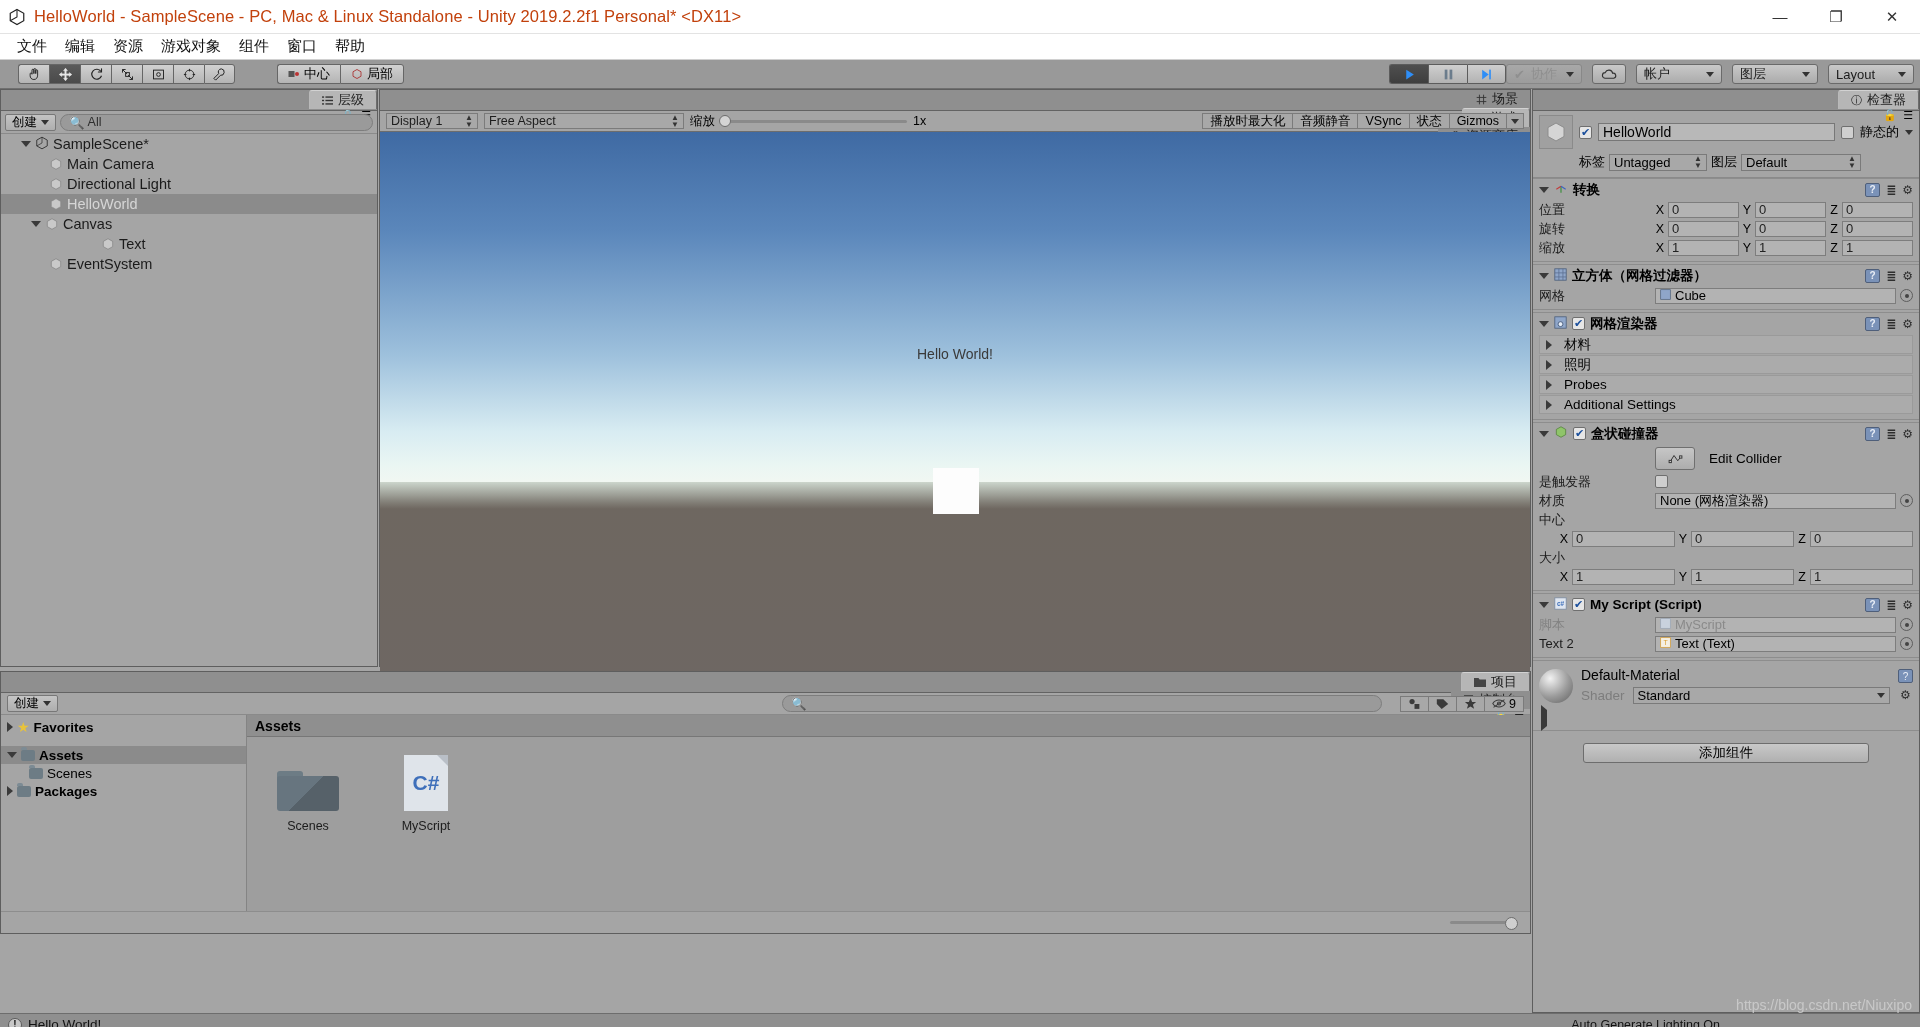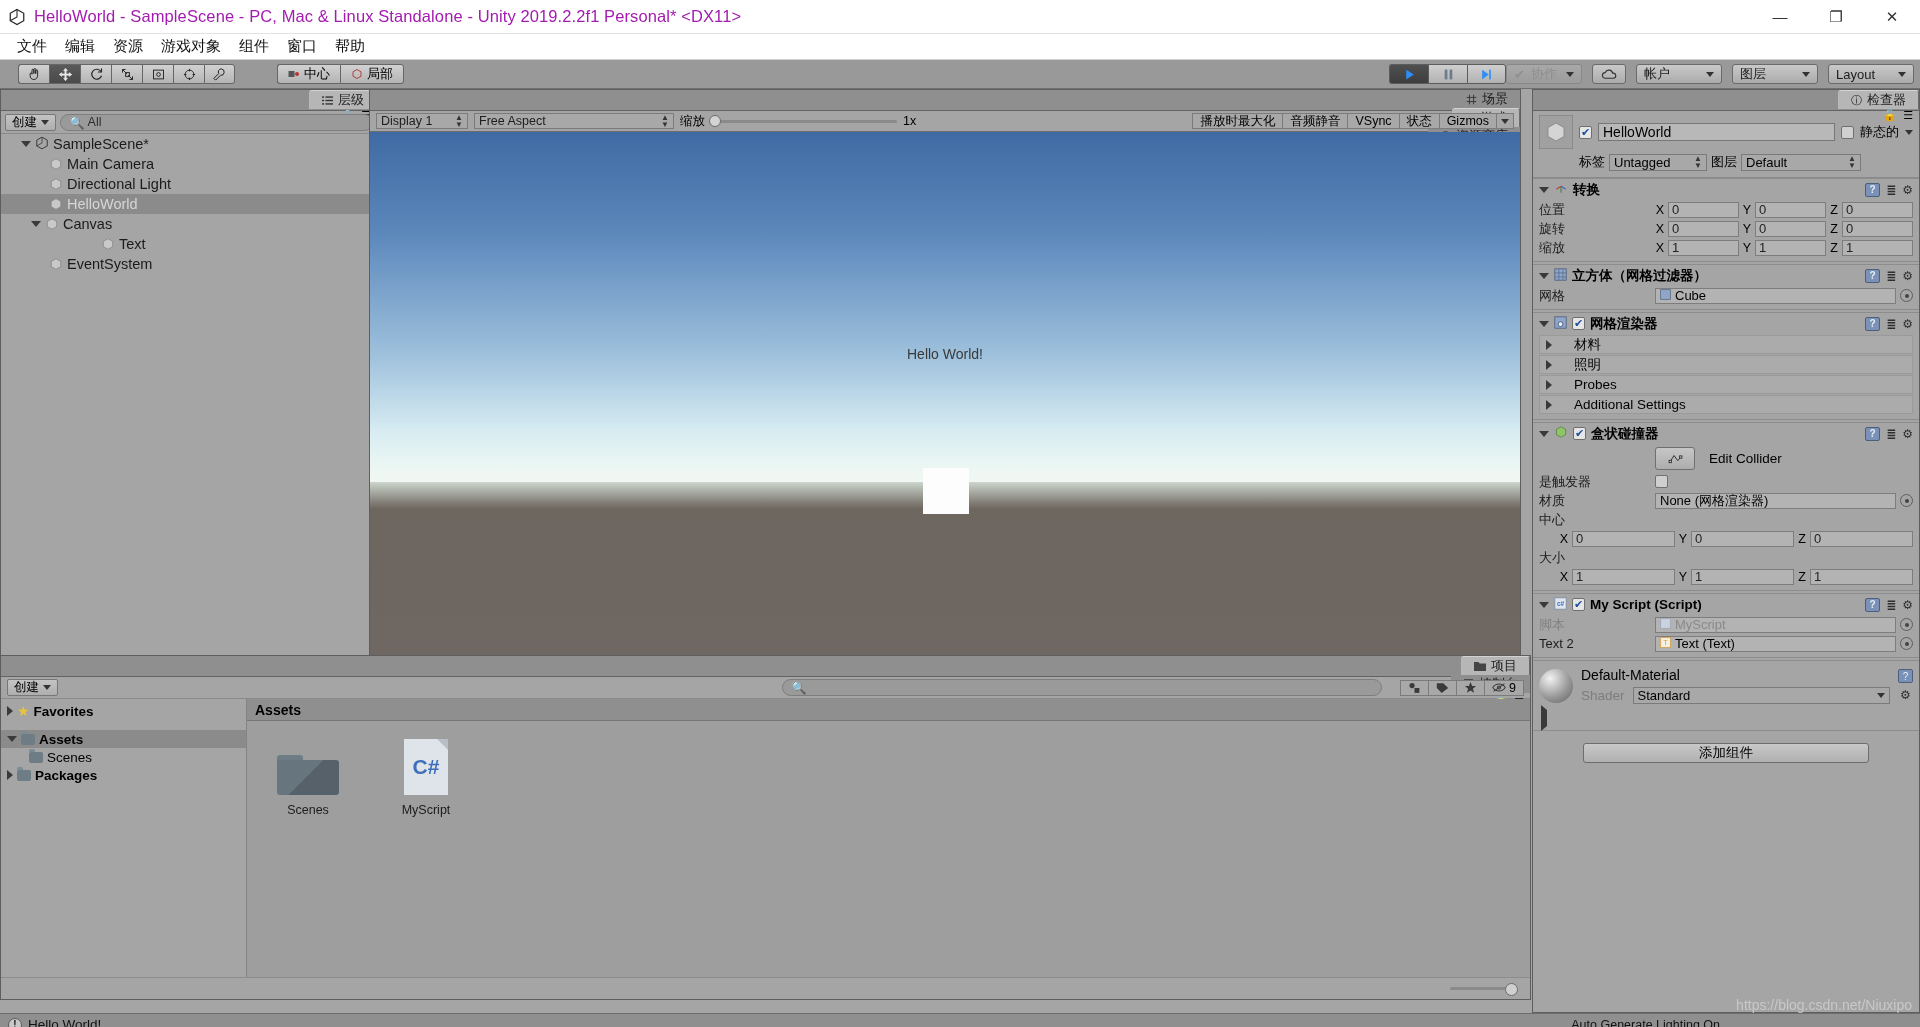--- a/index.html
+++ b/index.html
@@ -4,21 +4,21 @@
 <style>
   * { box-sizing: border-box; margin:0; padding:0; }
   html,body { width:1920px; height:1027px; overflow:hidden;
     font-family:"Liberation Sans","DejaVu Sans",sans-serif; font-size:14px; color:#000; }
   body { background:#c2c2c2; }
 
   
   .titlebar { height:34px; background:#ffffff; display:flex; align-items:center;
               border-bottom:1px solid #e3e3e3; }
   .tb-logo { width:34px; height:34px; display:flex; align-items:center; justify-content:center; }
-  .tb-title { font-size:16.5px; color:#a21caf; letter-spacing:.1px; }
+  .tb-title { font-size:16.5px; color:#c2410c; letter-spacing:.1px; }
   .tb-spacer { flex:1; }
   .tb-btn { width:56px; height:34px; display:flex; align-items:center; justify-content:center;
             color:#333; font-size:15px; }
 
   
   .menubar { height:26px; background:#ffffff; display:flex; align-items:center; padding-left:8px;
              border-bottom:1px solid #d0d0d0; }
   .menubar .mi { font-size:15px; color:#111; padding:2px 9px; cursor:default; }
 
   
@@ -74,21 +74,21 @@
   .searchfield { flex:1; height:17px; background:#9a9a9a; border:1px solid #7d7d7d;
                  border-radius:9px; display:flex; align-items:center; padding:0 8px; font-size:12.5px;
                  color:#2e2e2e; gap:3px; }
   .hrow { height:20px; display:flex; align-items:center; font-size:14.5px; color:#1b1b1b;
           padding-left:6px; gap:4px; }
   .hrow.sel { background:#8b8b8b; color:#d6d6d6; }
   .hrow.scene { font-weight:normal; }
   .cubeicon { width:14px; height:14px; display:inline-block; }
 
   
-  #gameview { left:369px; top:0; width:1152px; height:578px; }
+  #gameview { left:379px; top:0; width:1152px; height:578px; }
   .gv-toolbar { height:21px; background:#a5a5a5; display:flex; align-items:center; gap:6px;
                 padding:0 6px; border-bottom:1px solid #6d6d6d; }
   .gv-dd { height:16px; background:#a8a8a8; border:1px solid #7b7b7b; display:flex; align-items:center;
            padding:0 4px; font-size:12.5px; color:#1d1d1d; justify-content:space-between; }
   .updown { font-size:8px; line-height:7px; color:#333; display:flex; flex-direction:column; }
   .gv-toggle { height:16px; padding:0 7px; font-size:12.5px; background:#a8a8a8;
                border:1px solid #7b7b7b; border-right-width:0; display:flex; align-items:center; }
   .gv-toggle:last-child { border-right-width:1px; }
   .gv-canvas { position:relative; width:100%; height:calc(100% - 21px); overflow:hidden; }
   .sky { position:absolute; inset:0;
@@ -131,36 +131,36 @@
            display:flex; align-items:center; font-size:13px; color:#222; }
   .xyz { display:flex; align-items:center; gap:3px; flex:1; }
   .xyz .ax { width:10px; text-align:center; font-size:12.5px; }
   .xyz .field { flex:1; }
   .objfield { flex:1; height:16px; background:#b3b3b3; border:1px solid #7d7d7d; display:flex;
               align-items:center; gap:4px; padding:0 4px; font-size:13px; }
   .radio-o { width:13px;height:13px;border:1px solid #5e5e5e;border-radius:50%;
              display:inline-flex;align-items:center;justify-content:center; }
   .radio-o:after { content:""; width:4px;height:4px;background:#444;border-radius:50%; }
   .subsection { height:19px; margin:1px 6px; background:#ababab; border:1px solid #9a9a9a;
-                display:flex; align-items:center; gap:22px; padding:0 6px; font-size:13.5px; }
+                display:flex; align-items:center; gap:12px; padding:0 6px; font-size:13.5px; }
   .editcol { height:23px; width:40px; background:linear-gradient(#c6c6c6,#adadad);
              border:1px solid #6f6f6f; border-radius:3px; display:flex;
              align-items:center; justify-content:center; }
   .matrow { display:flex; align-items:center; gap:8px; padding:6px; }
   .matsphere { width:34px;height:34px;border-radius:50%;
                background:radial-gradient(circle at 33% 28%,#f2f2f2,#9a9a9a 55%,#5e5e5e 100%); }
   .addcomp { margin:12px auto; width:286px; height:20px; background:linear-gradient(#c8c8c8,#b0b0b0);
              border:1px solid #6d6d6d; border-radius:3px; display:flex; align-items:center;
              justify-content:center; font-size:13.5px; }
   .helpico { width:15px;height:14px;background:#7a92b8;border:1px solid #4f5f7a;border-radius:2px;
              color:#e9eef6;font-size:10px;display:flex;align-items:center;justify-content:center; }
   .gearico { font-size:12px; color:#2e2e2e; }
 
   
-  #project { left:0; top:566px; width:1531px; height:345px; background:#a5a5a5; }
+  #project { left:0; top:582px; width:1531px; height:263px; background:#a5a5a5; }
   .pj-toolrow { height:22px; background:#a5a5a5; display:flex; align-items:center; gap:6px;
                 padding:2px 6px; border-bottom:1px solid #8a8a8a; }
   .pj-body { display:flex; height:calc(100% - 43px - 22px); }
   .pj-tree { width:246px; background:#a5a5a5; border-right:1px solid #848484; padding-top:3px; }
   .pj-grid { flex:1; background:#9e9e9e; }
   .assets-bar { height:22px; background:#8f8f8f; display:flex; align-items:center; padding:0 8px;
                 font-weight:bold; font-size:14px; border-bottom:1px solid #777; }
   .grid-area { padding:14px 18px; display:flex; gap:32px; }
   .asset { width:86px; text-align:center; font-size:12.5px; color:#1c1c1c; }
   .asset .ic { height:60px; display:flex; align-items:flex-end; justify-content:center; }

